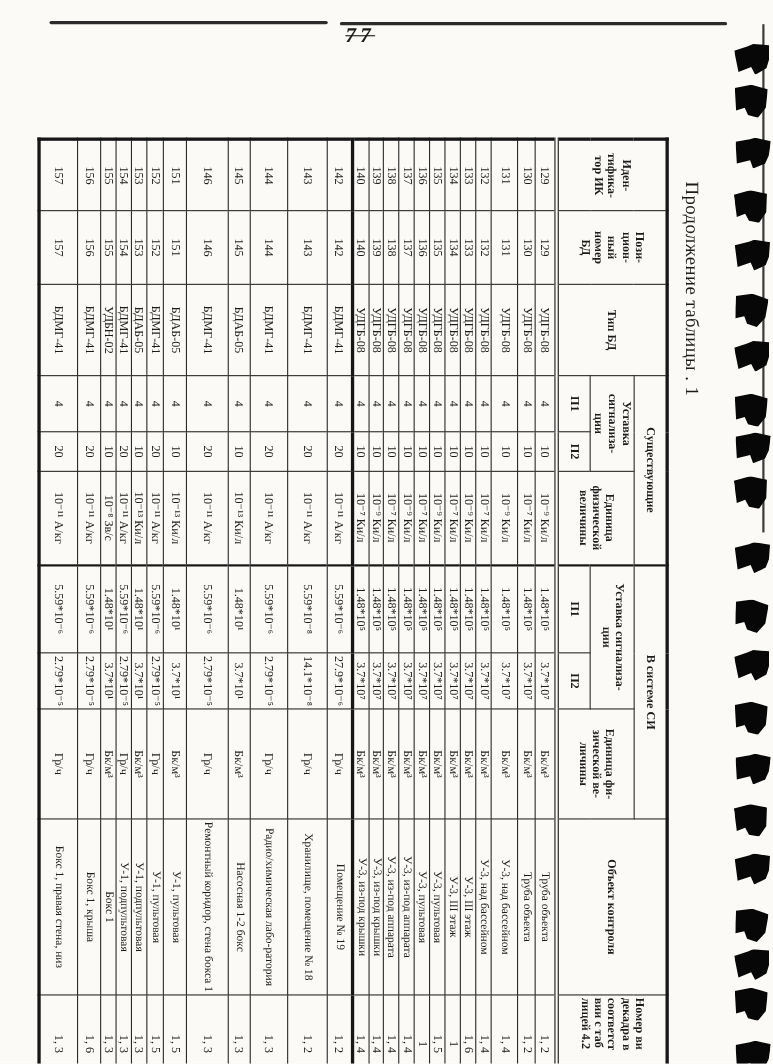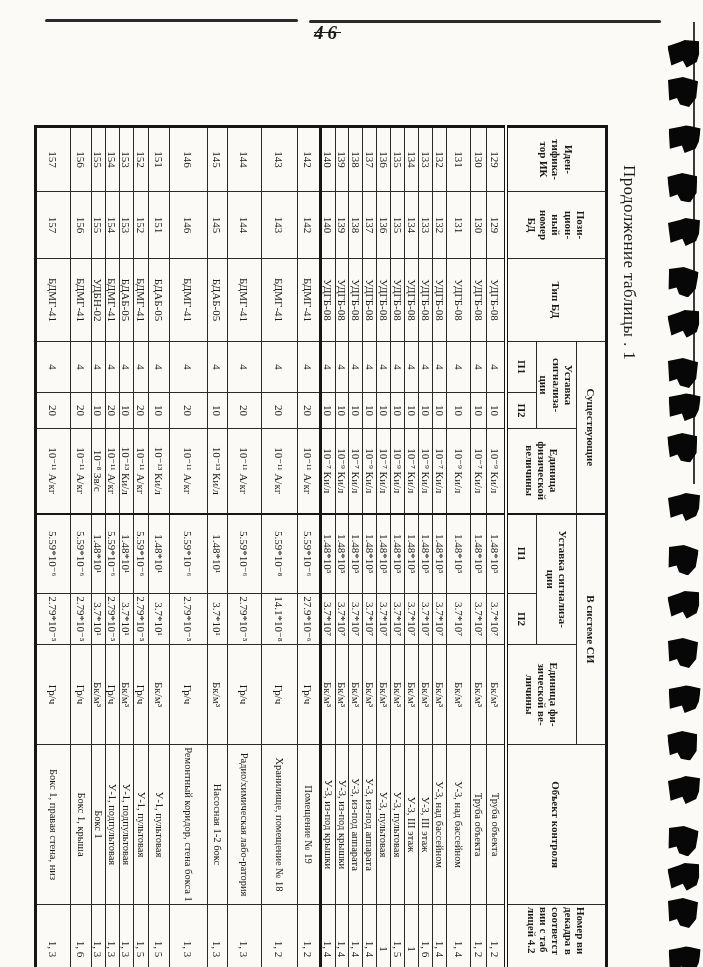--- a/index.html
+++ b/index.html
@@ -53,21 +53,21 @@
   th.decade-h{text-align:left; white-space:pre-line;}
 </style>
 </head>
 <body>
 
 <div class="page">
 
   <div class="scanline" style="left:45px; top:19px; width:253px; height:3px;"></div>
   <div class="scanline" style="left:309px; top:20px; width:352px; height:3px;"></div>
   <div class="edge-line" style="left:693px; top:22px; width:2px; height:462px;"></div>
-  <div class="page-number">46</div>
+  <div class="page-number">77</div>
   <div id="binding">
       <div class="blob" style="top: 40px; transform: rotate(-4deg);"></div>
       <div class="blob alt" style="top: 77px; transform: rotate(0deg);"></div>
       <div class="blob" style="top: 125px; transform: rotate(4deg);"></div>
       <div class="blob alt" style="top: 173px; transform: rotate(-4deg);"></div>
       <div class="blob" style="top: 218px; transform: rotate(0deg);"></div>
       <div class="blob alt" style="top: 267px; transform: rotate(4deg);"></div>
       <div class="blob" style="top: 310px; transform: rotate(-4deg);"></div>
       <div class="blob alt" style="top: 358px; transform: rotate(0deg);"></div>
       <div class="blob" style="top: 393px; transform: rotate(4deg);"></div>

